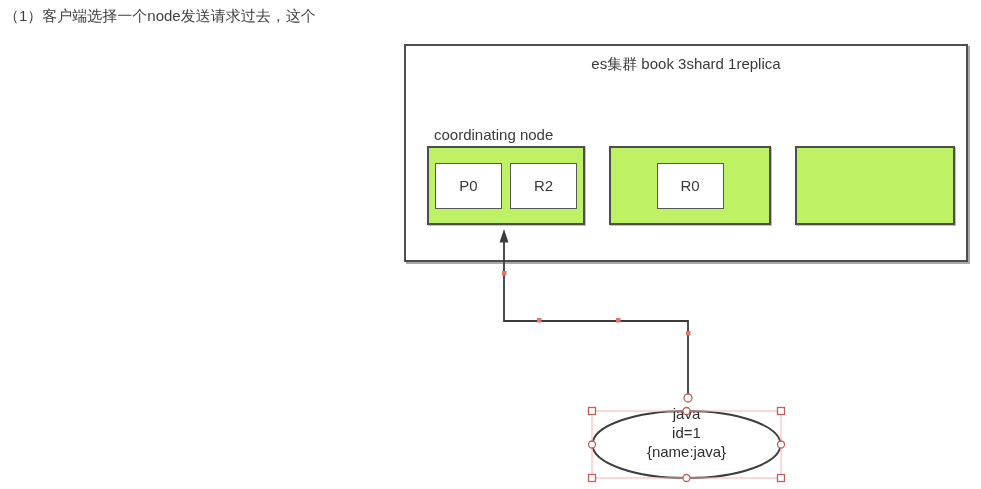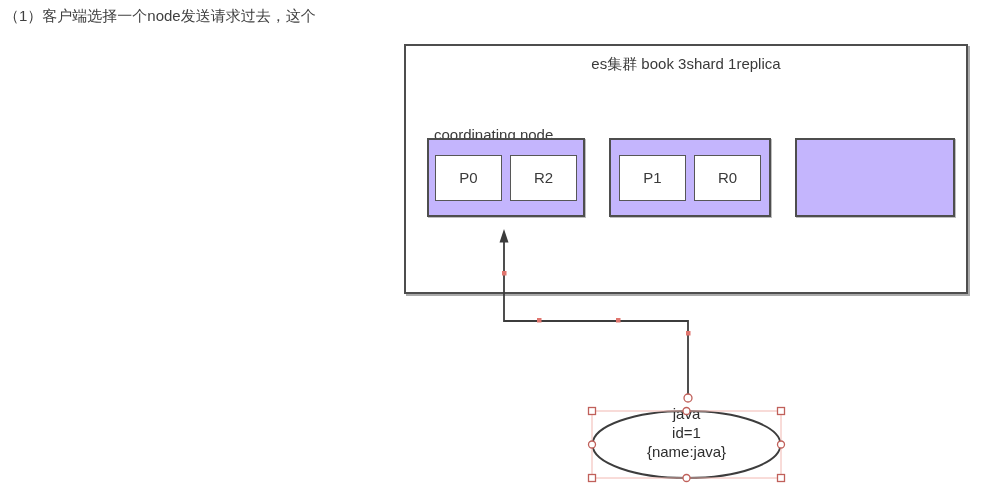--- a/index.html
+++ b/index.html
@@ -6,34 +6,34 @@
   .canvas {
     position:relative; width:981px; height:489px; overflow:hidden;
     background:#ffffff; font-family:"Liberation Sans", sans-serif; color:#3f3f3f;
   }
   .annotation {
     position:absolute; left:4px; top:5px; font-size:15px; line-height:22px;
     color:#3f3f3f; white-space:nowrap;
   }
   .annotation span { display:block; }
   .cluster-box {
-    position:absolute; left:404px; top:44px; width:564px; height:250px;
+    position:absolute; left:404px; top:44px; width:564px; height:218px;
     border:2px solid #4e4e4e; background:#ffffff; box-sizing:border-box;
     box-shadow:2px 2px 0 rgba(125,125,125,0.65); z-index:1;
   }
   .cluster-title {
     position:absolute; left:0; right:0; top:9px; text-align:center;
     font-size:15px; color:#3a3a3a;
   }
   .coord-label {
     position:absolute; left:28px; top:80px; font-size:15px; color:#3a3a3a;
   }
   .node-box {
-    position:absolute; top:92px; height:79px; box-sizing:border-box;
-    border:2px solid #4e4e4e; background:#c4b5fd;
+    position:absolute; top:100px; height:79px; box-sizing:border-box;
+    border:2px solid #4e4e4e; background:#bef264;
     box-shadow:1px 1px 0 rgba(125,125,125,0.5);
     display:flex; align-items:center; justify-content:center; gap:8px;
   }
   .node-1 { left:21px;  width:158px; }
   .node-2 { left:203px; width:162px; }
   .node-3 { left:389px; width:160px; }
   .shard-box {
     width:67px; height:46px; box-sizing:border-box;
     border:1.5px solid #575757; background:#ffffff;
     display:flex; align-items:center; justify-content:center;
@@ -68,23 +68,20 @@
       <div class="shard-box">
         <span>P0</span>
       </div>
       <div class="shard-box">
         <span>R2</span>
       </div>
     </div>
 
     <div class="node-box node-2">
       <div class="shard-box">
-        <span>P1</span>
-      </div>
-      <div class="shard-box">
         <span>R0</span>
       </div>
     </div>
 
     <div class="node-box node-3">
     </div>
   </div>
 
   <svg class="overlay overlay-shapes" viewBox="0 0 981 489">
     <polyline points="688,399 688,321 504,321 504,242" fill="none" stroke="#3c3c3c" stroke-width="1.8"></polyline>

